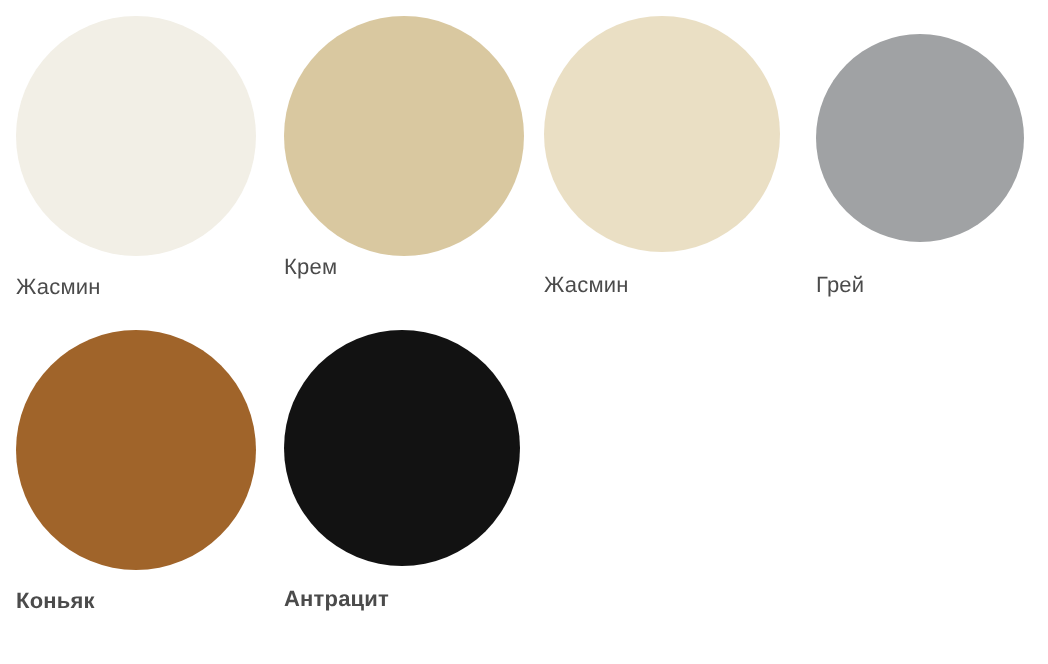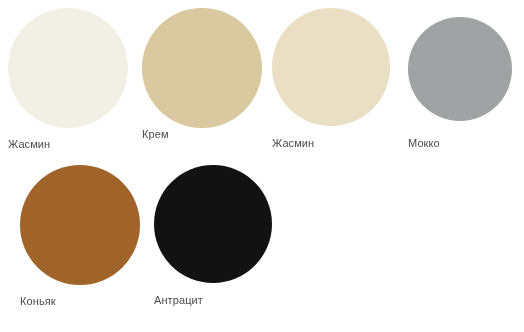--- a/index.html
+++ b/index.html
@@ -98,26 +98,26 @@
       <div class="swatch-label" style="">Крем</div>
     </div>
 
     <div class="swatch-cell" style="width:136px;">
       <div class="swatch-disc finish-speckled" style="width:118px; height:118px; background-color:#eadfc4;"></div>
       <div class="swatch-label" style="margin-top:11px;">Жасмин</div>
     </div>
 
     <div class="swatch-cell" style="width:112px;">
       <div class="swatch-disc finish-smooth" style="width:104px; height:104px; background-color:#a0a2a4; margin-top:9px;"></div>
-      <div class="swatch-label" style="margin-top:16px;">Мокко</div>
+      <div class="swatch-label" style="margin-top:16px;">Грей</div>
     </div>
 
   </div>
 
-  <div class="swatch-row" style="padding-left:20px; padding-top:14px;">
+  <div class="swatch-row" style="padding-left:8px; padding-top:14px;font-weight:bold;">
 
     <div class="swatch-cell" style="width:134px;">
       <div class="swatch-disc finish-smooth" style="width:120px; height:120px; background-color:#a0642a;"></div>
       <div class="swatch-label" style="margin-top:10px;">Коньяк</div>
     </div>
 
 
     <div class="swatch-cell" style="width:136px;">
       <div class="swatch-disc finish-matte" style="width:118px; height:118px; background-color:#121212;"></div>
       <div class="swatch-label" style="margin-top:11px;">Антрацит</div>

